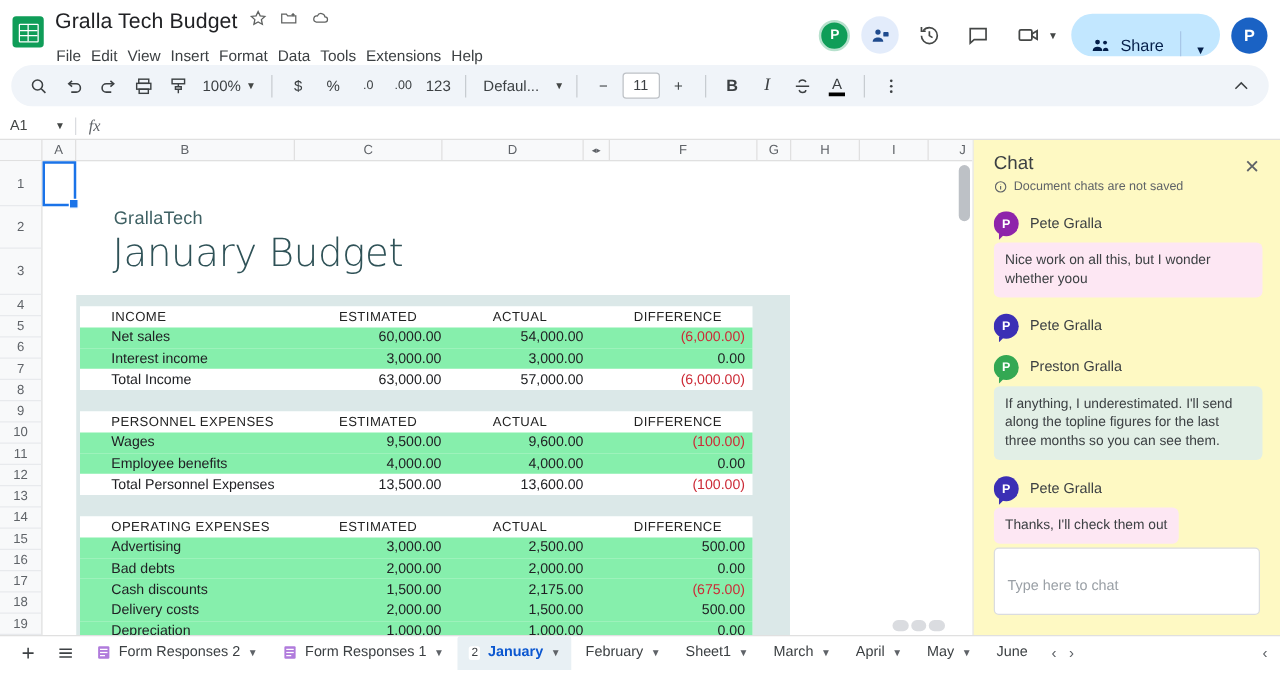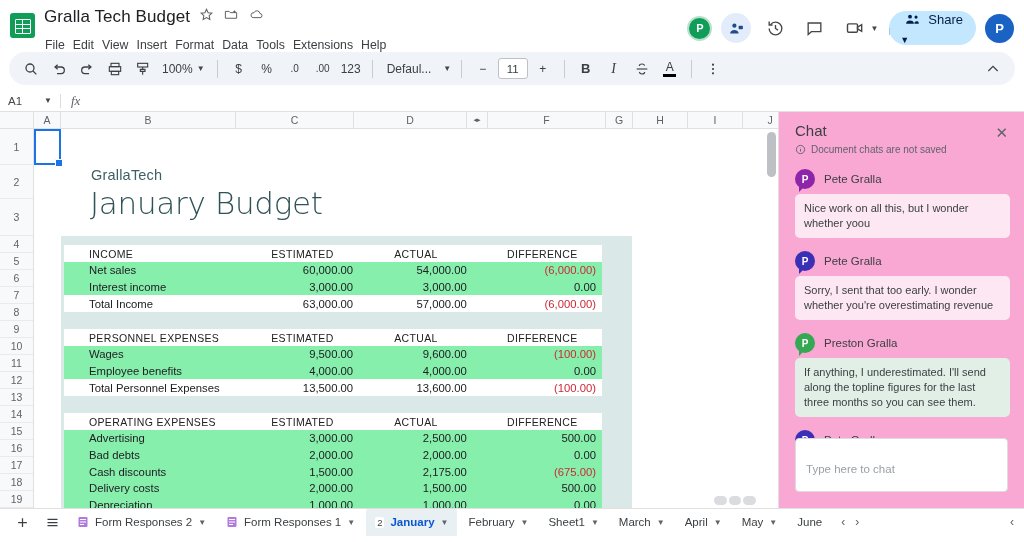--- a/index.html
+++ b/index.html
@@ -39,22 +39,22 @@
   .avatar.collab { background: #0f9d58; border: 2px solid #b7e1cd; width: 25px; height: 25px; font-size:11px;}
   .avatar.account { background: #1a62c4; width: 29px; height: 29px; font-size: 13px; }
   .rbtn {
     width: 30px; height: 30px; border-radius: 50%; display: flex; align-items: center;
     justify-content: center; cursor: pointer; color: #444746;
   }
   .rbtn.tinted { background: #e3ecfb; }
   .rbtn svg { display: block; }
   .cam-group { display: flex; align-items: center; border-radius: 16px; padding: 0 2px; cursor: pointer; }
   .share-btn {
-    display: flex; align-items: flex-start; background: #c2e7ff; border-radius: 17px;
-    height: 34px; cursor: pointer; color: #041e49; flex-direction: column;
+    display: flex; align-items: flex-end; background: #c2e7ff; border-radius: 17px;
+    height: 34px; cursor: pointer; color: #041e49;
   }
   .share-btn .lbl { display: flex; align-items: center; gap: 7px; padding: 0 13px 0 15px; font-size: 13px; }
   .share-btn .divider { width: 1px; height: 20px; background: #a8c7e8; }
   .share-btn .caret { padding: 0 11px; font-size: 9px; }
 
   
   .toolbar {
     height: 33px; margin: 2px 9px 0 9px; background: #f0f4f9; border-radius: 18px;
     display: flex; align-items: center; padding: 0 9px; gap: 2px; font-size: 12px; color: #3c4043;
   }
@@ -130,21 +130,21 @@
   .hdr .c-num { text-align: center; padding-right: 0; }
   .neg { color: #cc2a36; }
   .vscroll {
     position: absolute; right: 2px; top: 20px; width: 9px; height: 45px;
     background: #bdc1c6; border-radius: 5px; cursor: pointer;
   }
   .hscroll-track { position: absolute; right: 22px; bottom: 3px; width: 42px; height: 9px; display:flex; gap:2px; }
   .hscroll-track i { flex:1; background:#dadce0; border-radius:5px; }
 
   
-  .chat { width: 245px; flex: 0 0 auto; position: relative; background: #f9a8d4; padding: 0 0 0 16px; }
+  .chat { width: 245px; flex: 0 0 auto; position: relative; background: #fef9c3; padding: 0 0 0 16px; }
   .chat-title { font-size: 15px; color: #3c4043; padding-top: 10px; }
   .chat-note { display: flex; align-items: flex-start; gap: 5px; font-size: 10px; color: #5f6368; margin-top: 5px; }
   .chat-close { position: absolute; right: 16px; top: 12px; cursor: pointer; color: #5f6368; font-size: 15px; }
   .chat-msgs { margin-top: 14px; padding-right: 14px; height: 300px; overflow: hidden; }
   .msg { margin-bottom: 13px; }
   .msg-head { display: flex; align-items: center; gap: 9px; margin-bottom: 5px; }
   .msg-av {
     width: 20px; height: 20px; border-radius: 50%; color: #fff; font-size: 10px; font-weight: bold;
     display: flex; align-items: center; justify-content: center; position: relative;
   }
@@ -539,21 +539,20 @@
           <div class="msg-av" style="background:#8e24aa">P</div>
           <div class="msg-name">Pete Gralla</div>
         </div>
         <div class="bubble" style="background:#fde7f3">Nice work on all this, but I wonder whether yoou</div>
       </div>
       <div class="msg">
         <div class="msg-head">
           <div class="msg-av" style="background:#3b2fb5">P</div>
           <div class="msg-name">Pete Gralla</div>
         </div>
-        <div class="bubble" style="background:#fde7f3">Sorry, I sent that too early. I wonder whether you're overestimating revenue</div>
       </div>
       <div class="msg">
         <div class="msg-head">
           <div class="msg-av" style="background:#34a853">P</div>
           <div class="msg-name">Preston Gralla</div>
         </div>
         <div class="bubble" style="background:#e2efe6">If anything, I underestimated. I'll send along the topline figures for the last three months so you can see them.</div>
       </div>
       <div class="msg">
         <div class="msg-head">

